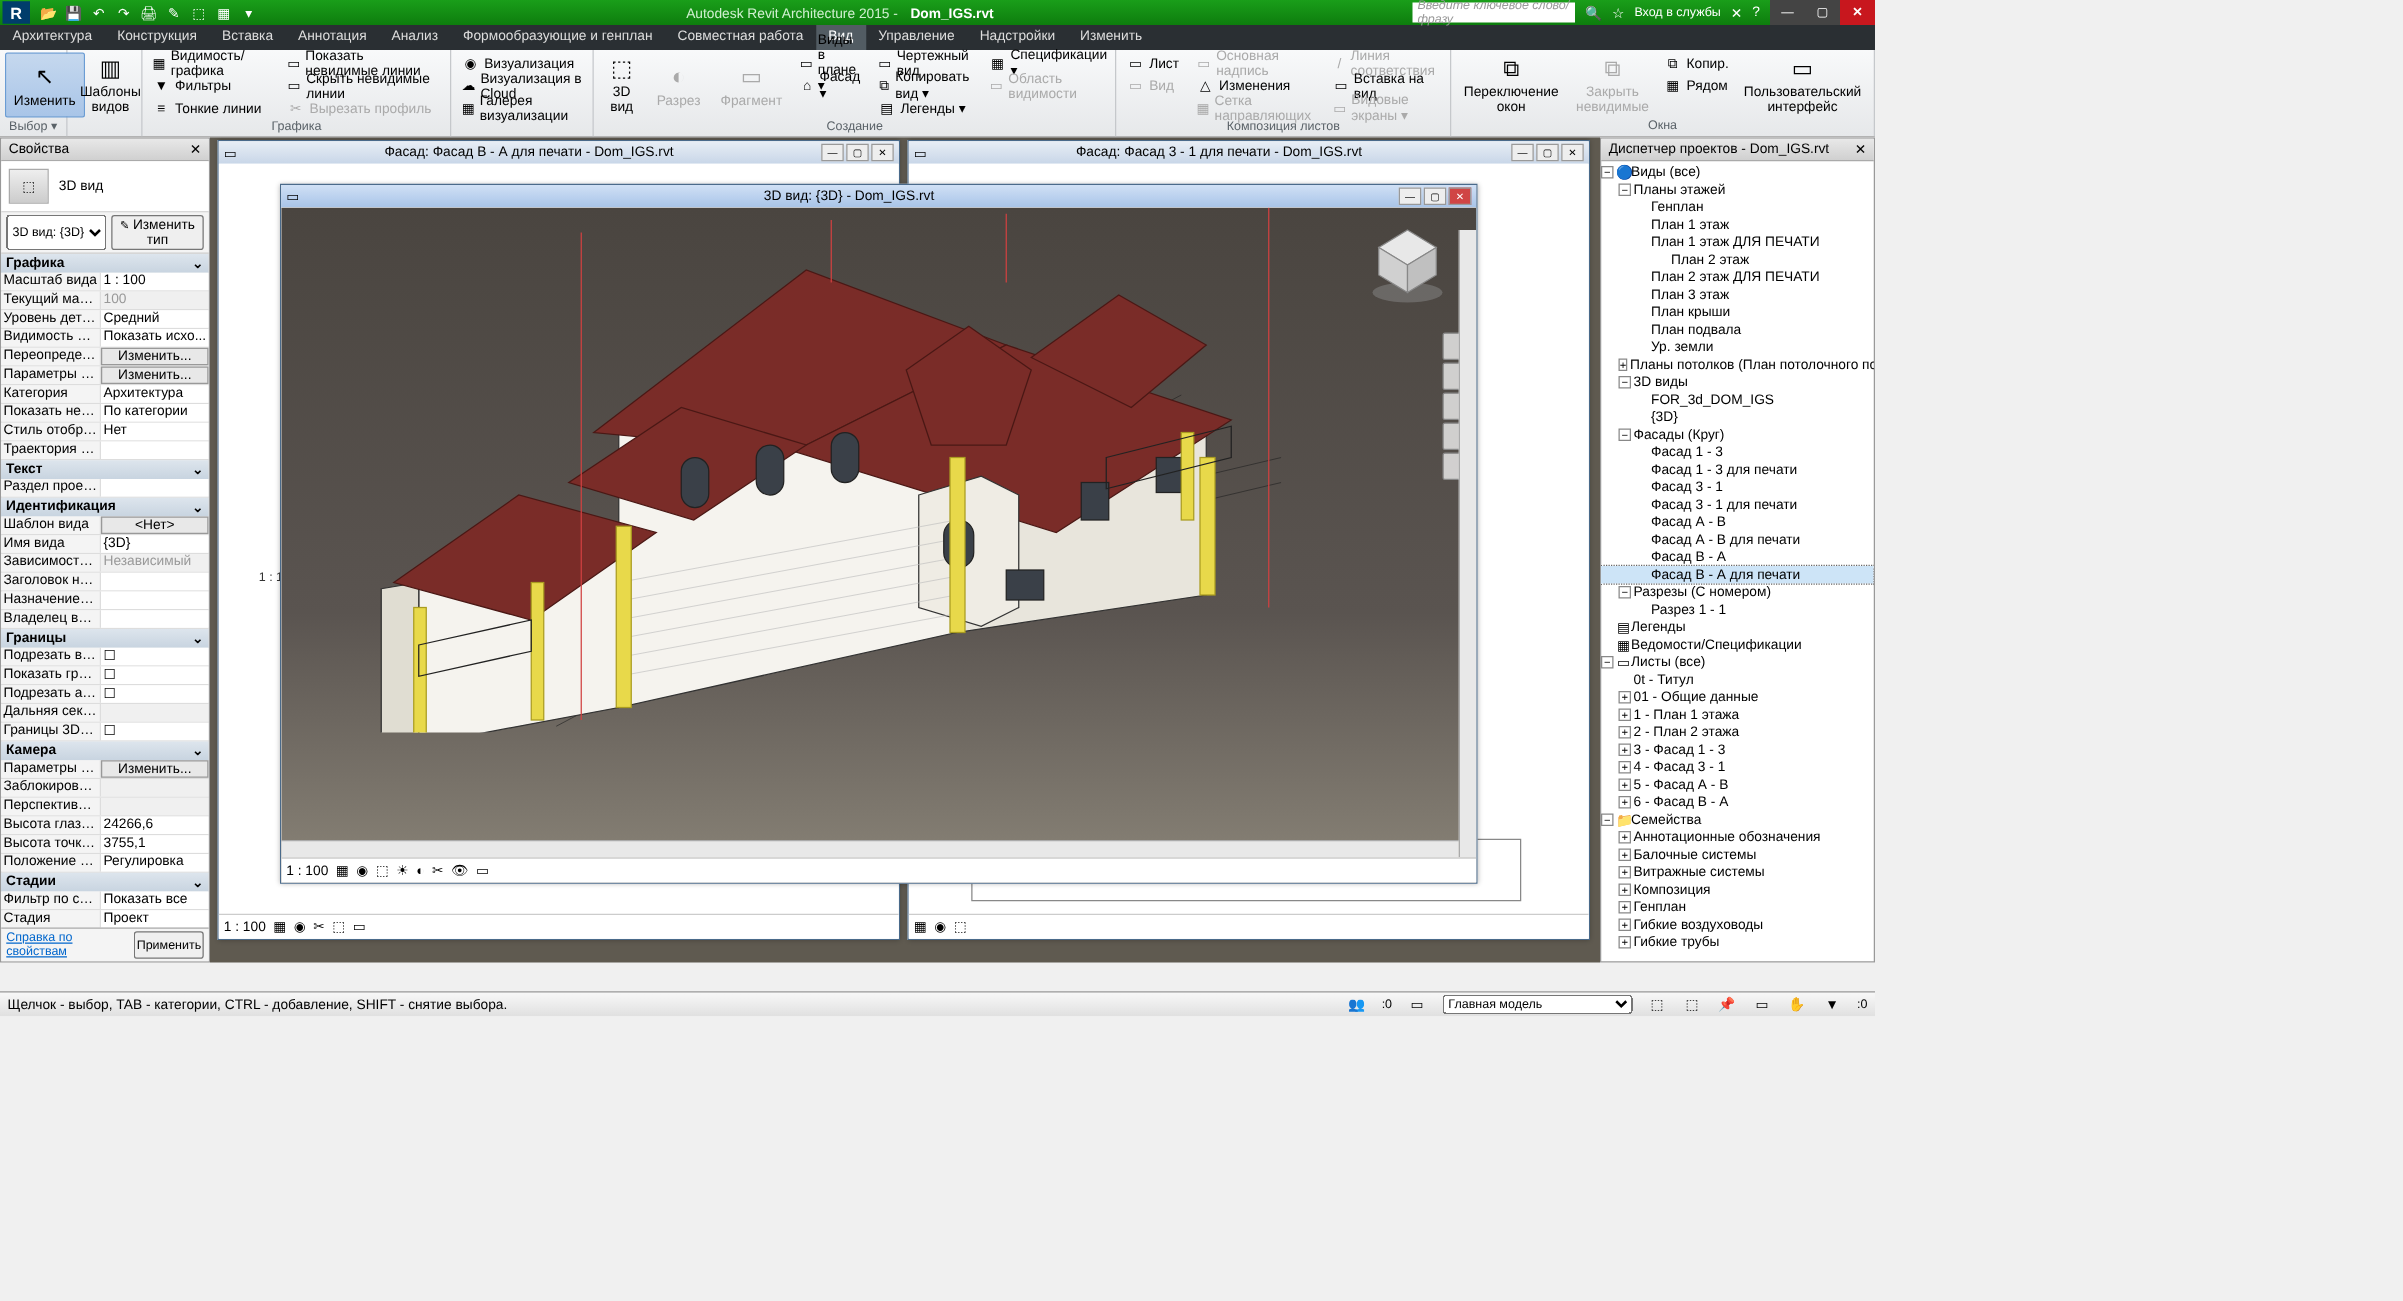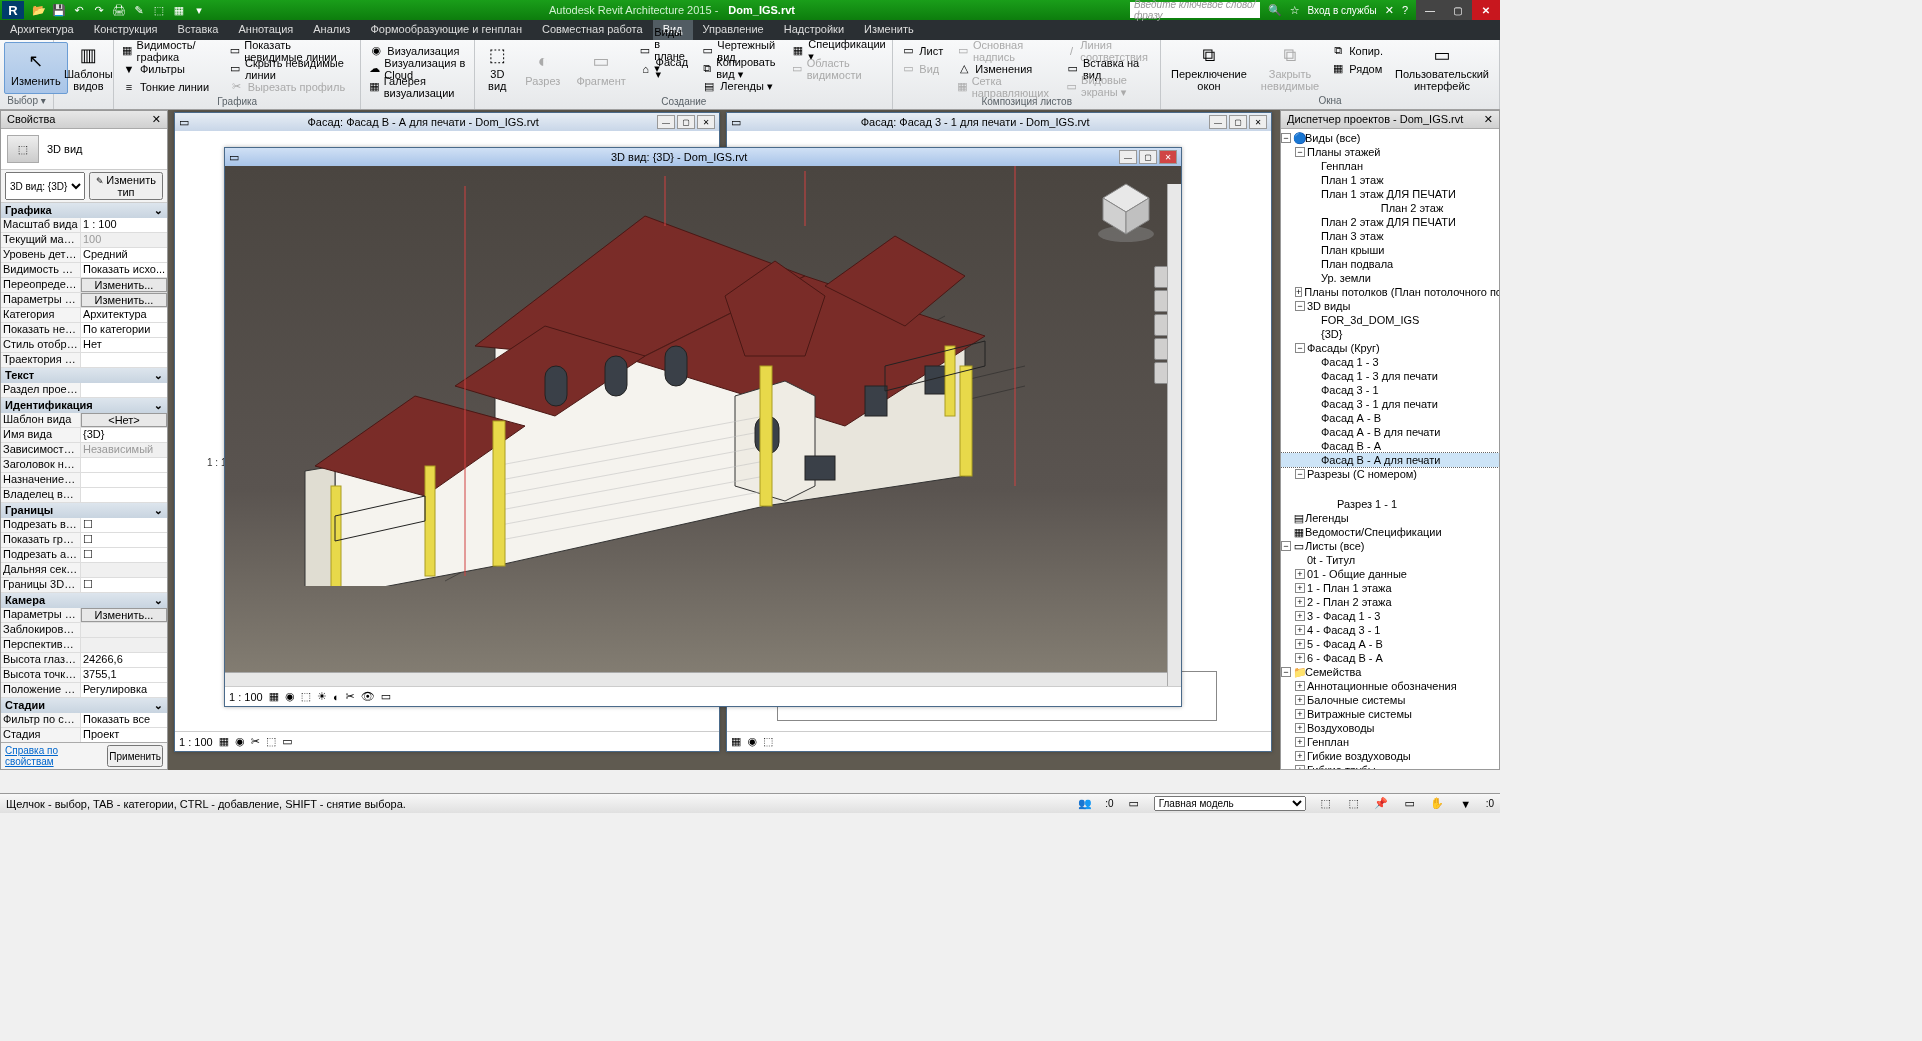--- a/index.html
+++ b/index.html
@@ -688,21 +688,21 @@
           <span>Генплан</span>
         </div>
         <div class="tree-node" style="padding-left: 28px;">
           <span style="display:inline-block;width:12px;"></span>
           <span>План 1 этаж</span>
         </div>
         <div class="tree-node" style="padding-left: 28px;">
           <span style="display:inline-block;width:12px;"></span>
           <span>План 1 этаж ДЛЯ ПЕЧАТИ</span>
         </div>
-        <div class="tree-node" style="padding-left: 34px; justify-content: center;">
+        <div class="tree-node" style="padding-left: 44px;">
           <span style="display:inline-block;width:12px;"></span>
           <span>План 2 этаж</span>
         </div>
         <div class="tree-node" style="padding-left: 28px;">
           <span style="display:inline-block;width:12px;"></span>
           <span>План 2 этаж ДЛЯ ПЕЧАТИ</span>
         </div>
         <div class="tree-node" style="padding-left: 28px;">
           <span style="display:inline-block;width:12px;"></span>
           <span>План 3 этаж</span>
@@ -768,21 +768,21 @@
           <span>Фасад В - А</span>
         </div>
         <div class="tree-node sel" style="padding-left: 28px;">
           <span style="display:inline-block;width:12px;"></span>
           <span>Фасад В - А для печати</span>
         </div>
         <div class="tree-node" style="padding-left: 14px;">
           <span class="expander">−</span>
           <span>Разрезы (С номером)</span>
         </div>
-        <div class="tree-node" style="padding-left: 44px; margin-top: 16px;">
+        <div class="tree-node" style="padding-left: 28px;">
           <span style="display:inline-block;width:12px;"></span>
           <span>Разрез 1 - 1</span>
         </div>
         <div class="tree-node" style="padding-left: 0px;">
           <span style="display:inline-block;width:12px;"></span>
           <span class="tree-icon">▤</span>
           <span>Легенды</span>
         </div>
         <div class="tree-node" style="padding-left: 0px;">
           <span style="display:inline-block;width:12px;"></span>
@@ -838,21 +838,21 @@
         <div class="tree-node" style="padding-left: 14px;">
           <span class="expander">+</span>
           <span>Балочные системы</span>
         </div>
         <div class="tree-node" style="padding-left: 14px;">
           <span class="expander">+</span>
           <span>Витражные системы</span>
         </div>
         <div class="tree-node" style="padding-left: 14px;">
           <span class="expander">+</span>
-          <span>Воздуховоды</span>
+          <span>Композиция</span>
         </div>
         <div class="tree-node" style="padding-left: 14px;">
           <span class="expander">+</span>
           <span>Генплан</span>
         </div>
         <div class="tree-node" style="padding-left: 14px;">
           <span class="expander">+</span>
           <span>Гибкие воздуховоды</span>
         </div>
         <div class="tree-node" style="padding-left: 14px;">

